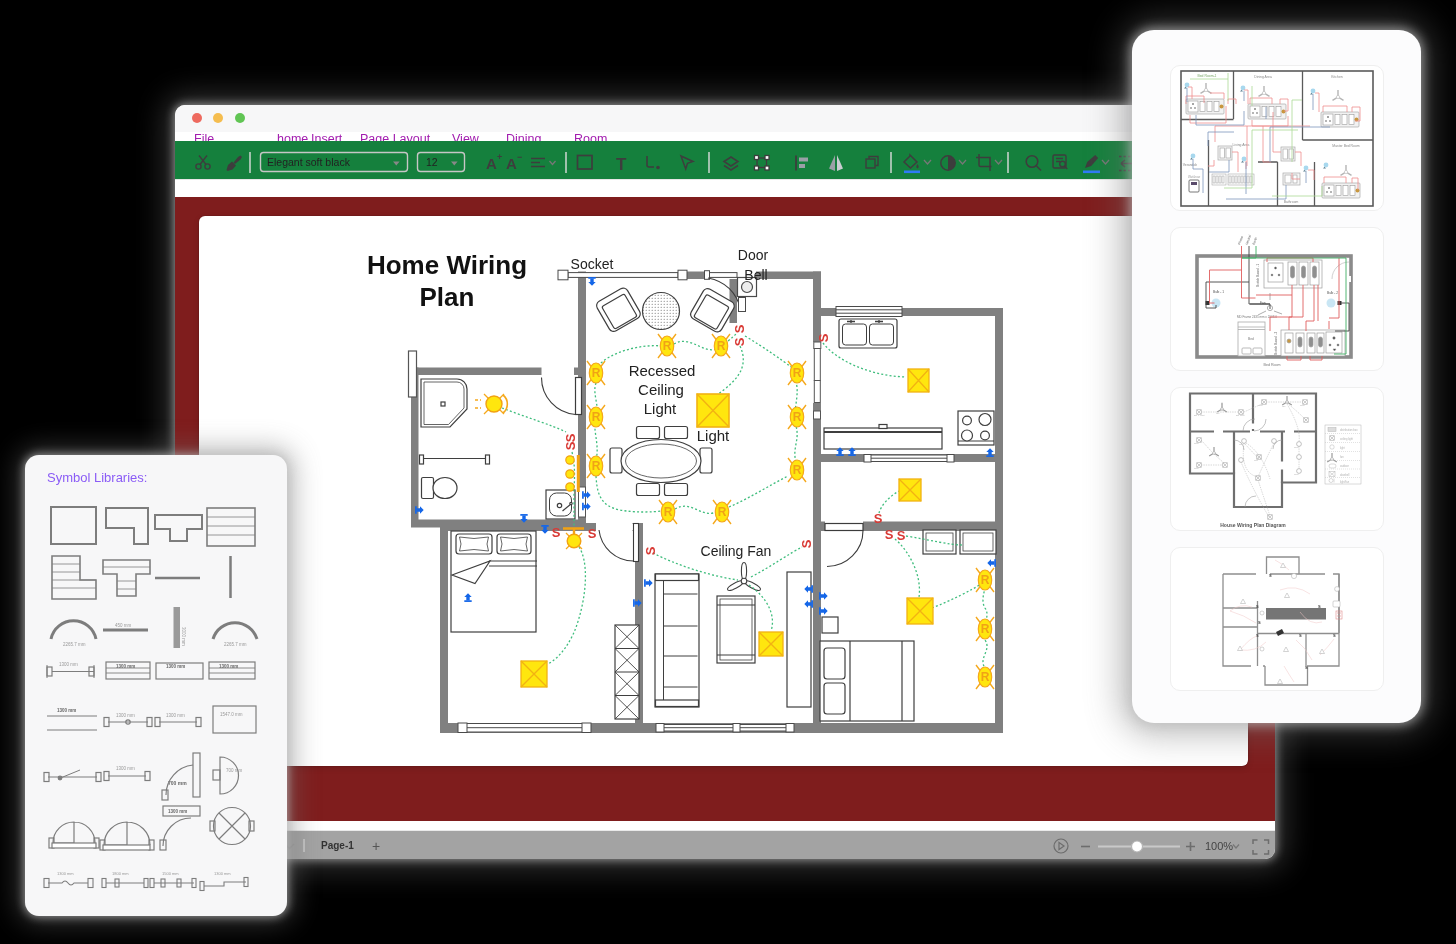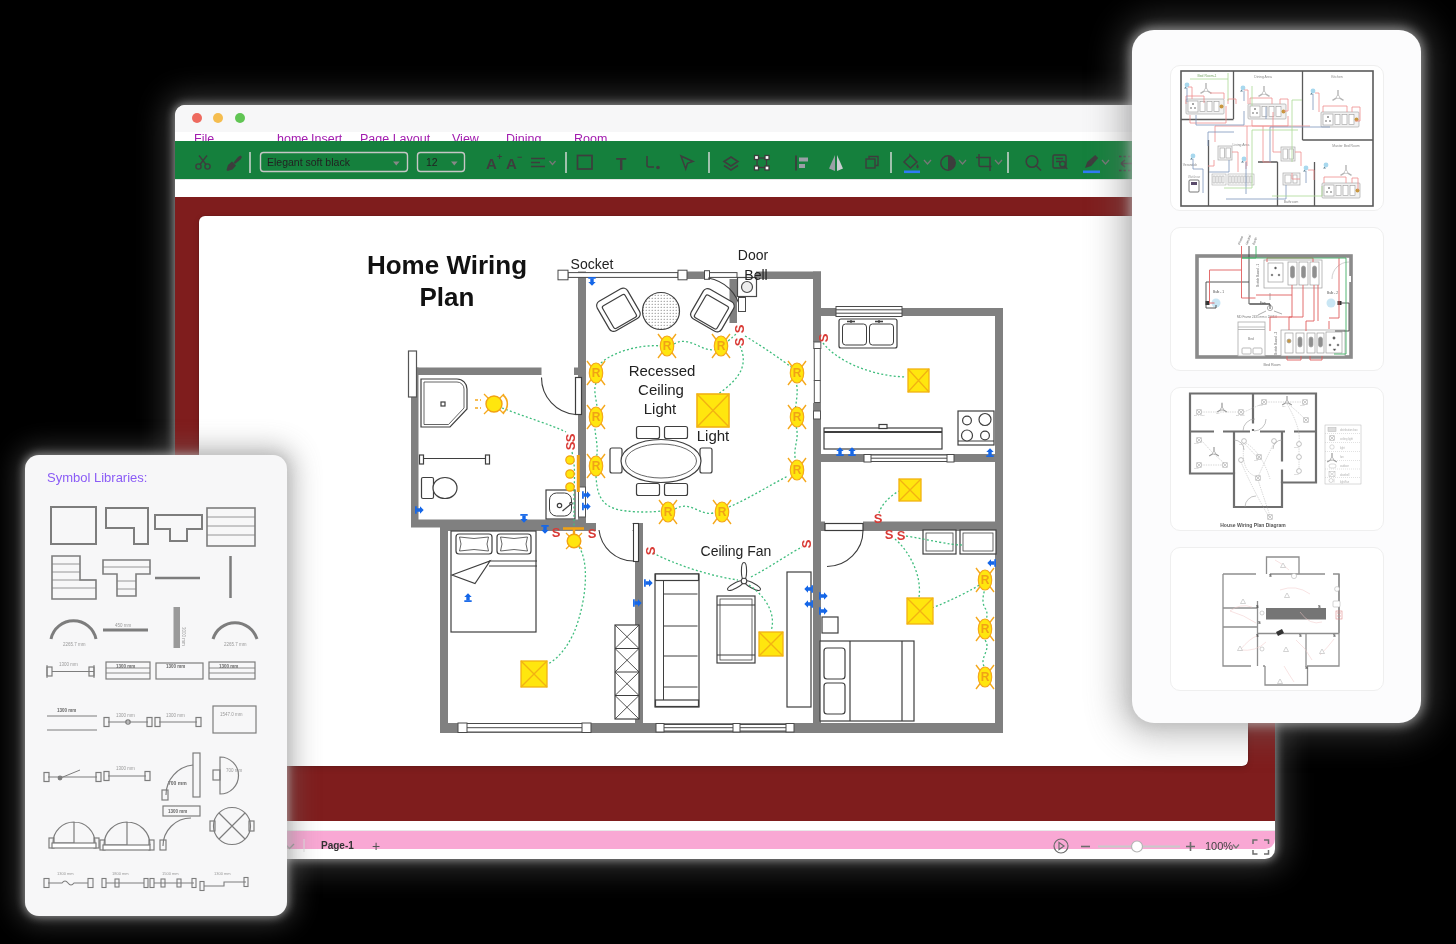--- a/index.html
+++ b/index.html
@@ -9,21 +9,21 @@
   #win{position:absolute;left:175px;top:105px;width:1100px;height:754px;background:#fff;border-radius:10px;
        box-shadow:0 0 10px 1px rgba(190,190,190,0.75), 0 0 30px 10px rgba(110,110,110,0.45);}
   #titlebar{position:absolute;left:0;top:0;width:100%;height:27px;background:#f7f7f8;border-radius:10px 10px 0 0;}
   .tl{position:absolute;top:8px;width:10px;height:10px;border-radius:50%;}
   #menubar{position:absolute;left:0;top:27px;width:100%;height:26px;background:#fff;border-bottom:1px solid #ececec;}
   .mi{position:absolute;top:0;font-size:12.5px;color:#a21caf;}
   #toolbar{position:absolute;left:0;top:36px;width:100%;height:39px;background:#15803d;border-bottom:1px solid #e6e6e6;text-align:center;}
   #canvas{position:absolute;left:0;top:92px;width:100%;height:624px;background:#7f1d1d;}
   #page{position:absolute;left:24px;top:19px;width:1049px;height:550px;background:#fff;border-radius:6px;
         box-shadow:0 0 0 1px rgba(0,0,0,0.07), 0 2px 6px rgba(0,0,0,0.14);}
-  #bottombar{position:absolute;left:0;top:725px;width:100%;height:19px;background:#f9a8d4;border-top:1px solid #e9e9e9;border-radius:0 0 10px 10px;text-align:right;}
+  #bottombar{position:absolute;left:0;top:725px;width:100%;height:29px;background:#a3a3a3;border-top:1px solid #e9e9e9;border-radius:0 0 10px 10px;text-align:right;}
   
   #leftpanel{position:absolute;left:25px;top:455px;width:262px;height:461px;background:#f7f7f8;border-radius:14px;
              box-shadow:0 0 10px 1px rgba(190,190,190,0.75), 0 0 26px 8px rgba(110,110,110,0.45);}
   
   #rightpanel{position:absolute;left:1132px;top:30px;width:289px;height:693px;background:#fcfcfd;border-radius:22px;
               box-shadow:0 0 12px 2px rgba(190,190,190,0.75), 0 0 34px 12px rgba(110,110,110,0.45);}
   .thumb{position:absolute;left:38px;width:214px;background:#fff;border:1px solid #efefef;border-radius:10px;}
 </style>
 </head>
 <body>

